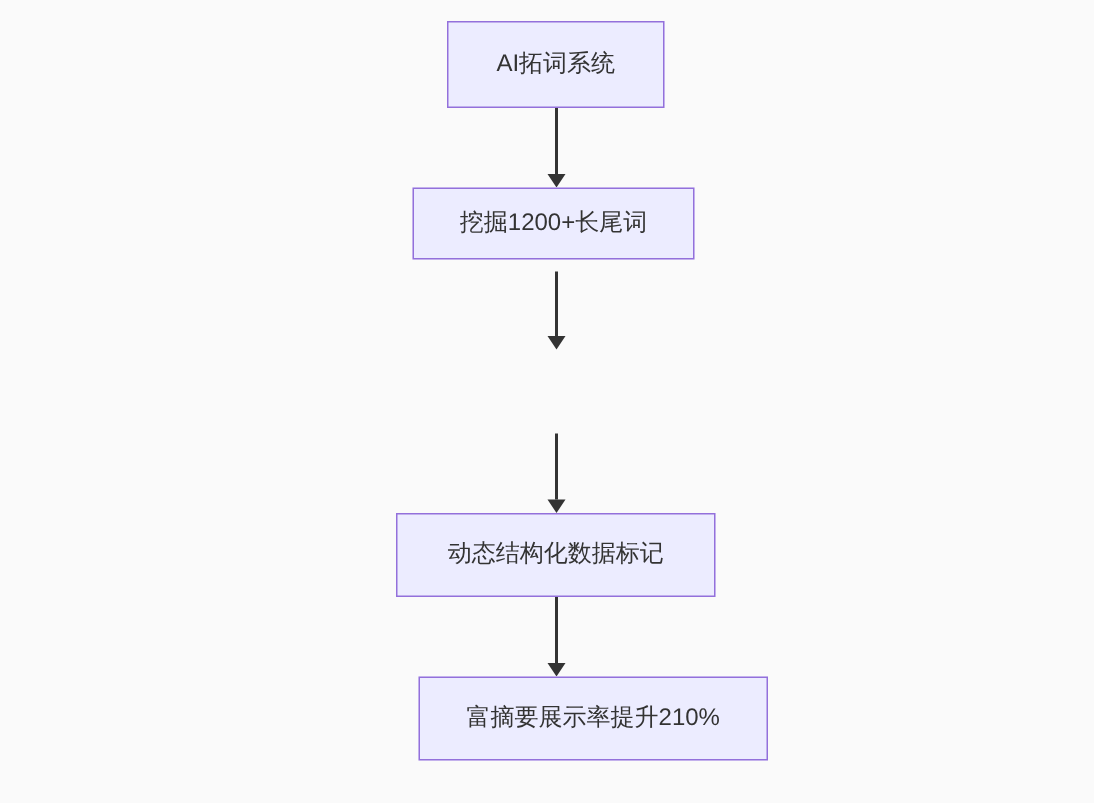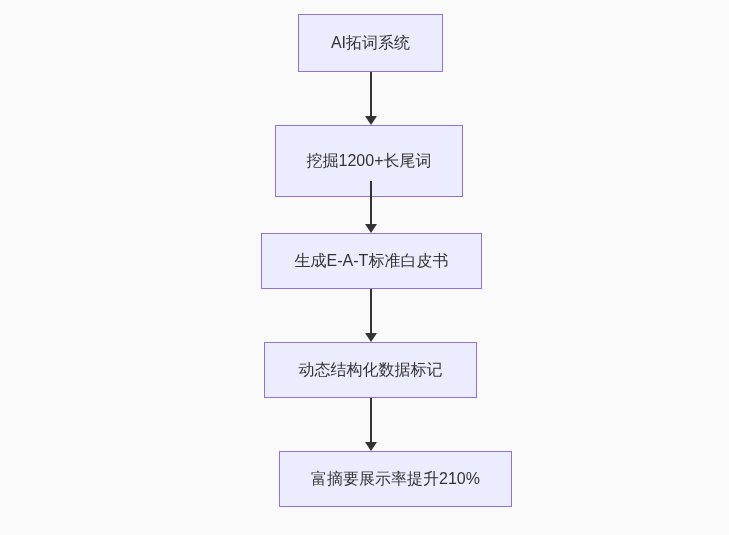--- a/index.html
+++ b/index.html
@@ -29,21 +29,21 @@
     font-size: 16px;
     display: flex;
     align-items: center;
     justify-content: center;
     text-align: center;
     line-height: 1.2;
     border-radius: 0;
   }
   
   #node-1 { left: 298px; top: 14px;  width: 145px; height: 58px; }
-  #node-2 { left: 275px; top: 125px; width: 188px; height: 72px; }
+  #node-2 { left: 275px; top: 125px; width: 188px; height: 48px; }
   #node-3 { left: 261px; top: 233px; width: 221px; height: 56px; }
   #node-4 { left: 264px; top: 342px; width: 213px; height: 56px; }
   #node-5 { left: 254px; top: 451px; width: 233px; height: 56px; margin-left: 25px; }
 
   .arrow {
     position: absolute;
     width: 12px;
     display: flex;
     flex-direction: column;
     align-items: center;
@@ -82,23 +82,20 @@
 
   <div class="node" id="node-2">
     <span>挖掘1200+长尾词</span>
   </div>
 
   <div class="arrow" id="arrow-2">
     <div class="arrow-line"></div>
     <div class="arrow-head"></div>
   </div>
 
-  <div class="node" id="node-3">
-    <span>生成E-A-T标准白皮书</span>
-  </div>
 
   <div class="arrow" id="arrow-3">
     <div class="arrow-line"></div>
     <div class="arrow-head"></div>
   </div>
 
   <div class="node" id="node-4">
     <span>动态结构化数据标记</span>
   </div>
 

